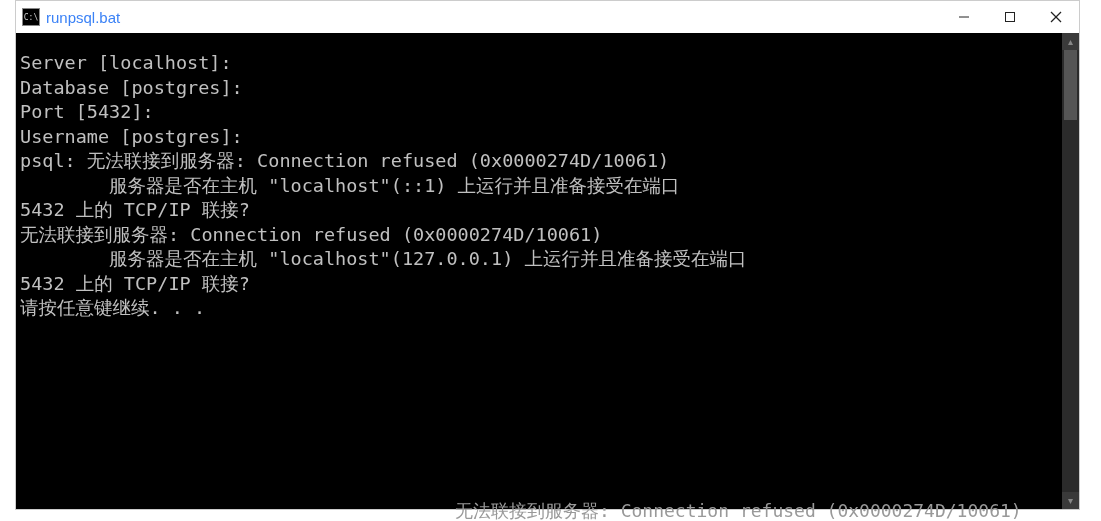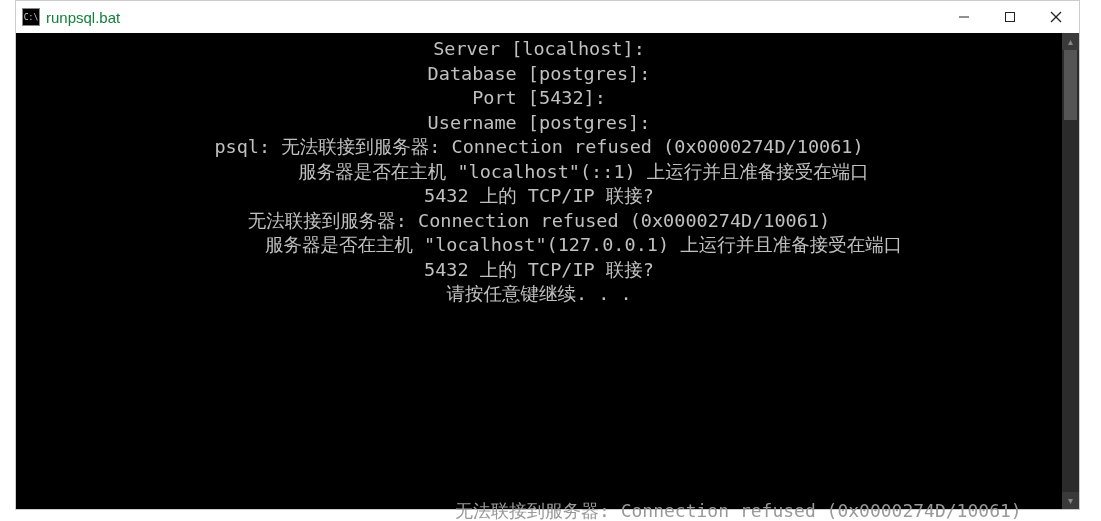--- a/index.html
+++ b/index.html
@@ -44,21 +44,21 @@
       border: 1px solid #888;
       display: flex;
       align-items: center;
       justify-content: center;
       font-size: 8px;
       color: #ccc;
       font-family: monospace;
     }
     .title-text {
       font-size: 15px;
-      color: #15803d;
+      color: #3b82f6;
     }
     .controls {
       display: flex;
       height: 100%;
     }
     .ctrl-btn {
       width: 46px;
       height: 100%;
       display: flex;
       align-items: center;
@@ -73,28 +73,27 @@
     }
     .terminal-area {
       position: relative;
       width: 100%;
       height: calc(100% - 32px);
       background: #000;
       display: flex;
     }
     .terminal-content {
       flex: 1;
-      padding: 4px 4px;
+      padding: 18px 4px;
       font-family: "NSimSun", "SimSun", "Consolas", monospace;
       font-size: 18.5px;
       line-height: 24.5px;
       color: #c0c0c0;
       white-space: pre;
       overflow: hidden;
-      text-align: center;
     }
     .scrollbar {
       width: 17px;
       background: #2b2b2b;
       position: relative;
     }
     .scroll-up, .scroll-down {
       position: absolute;
       left: 0;
       width: 17px;

